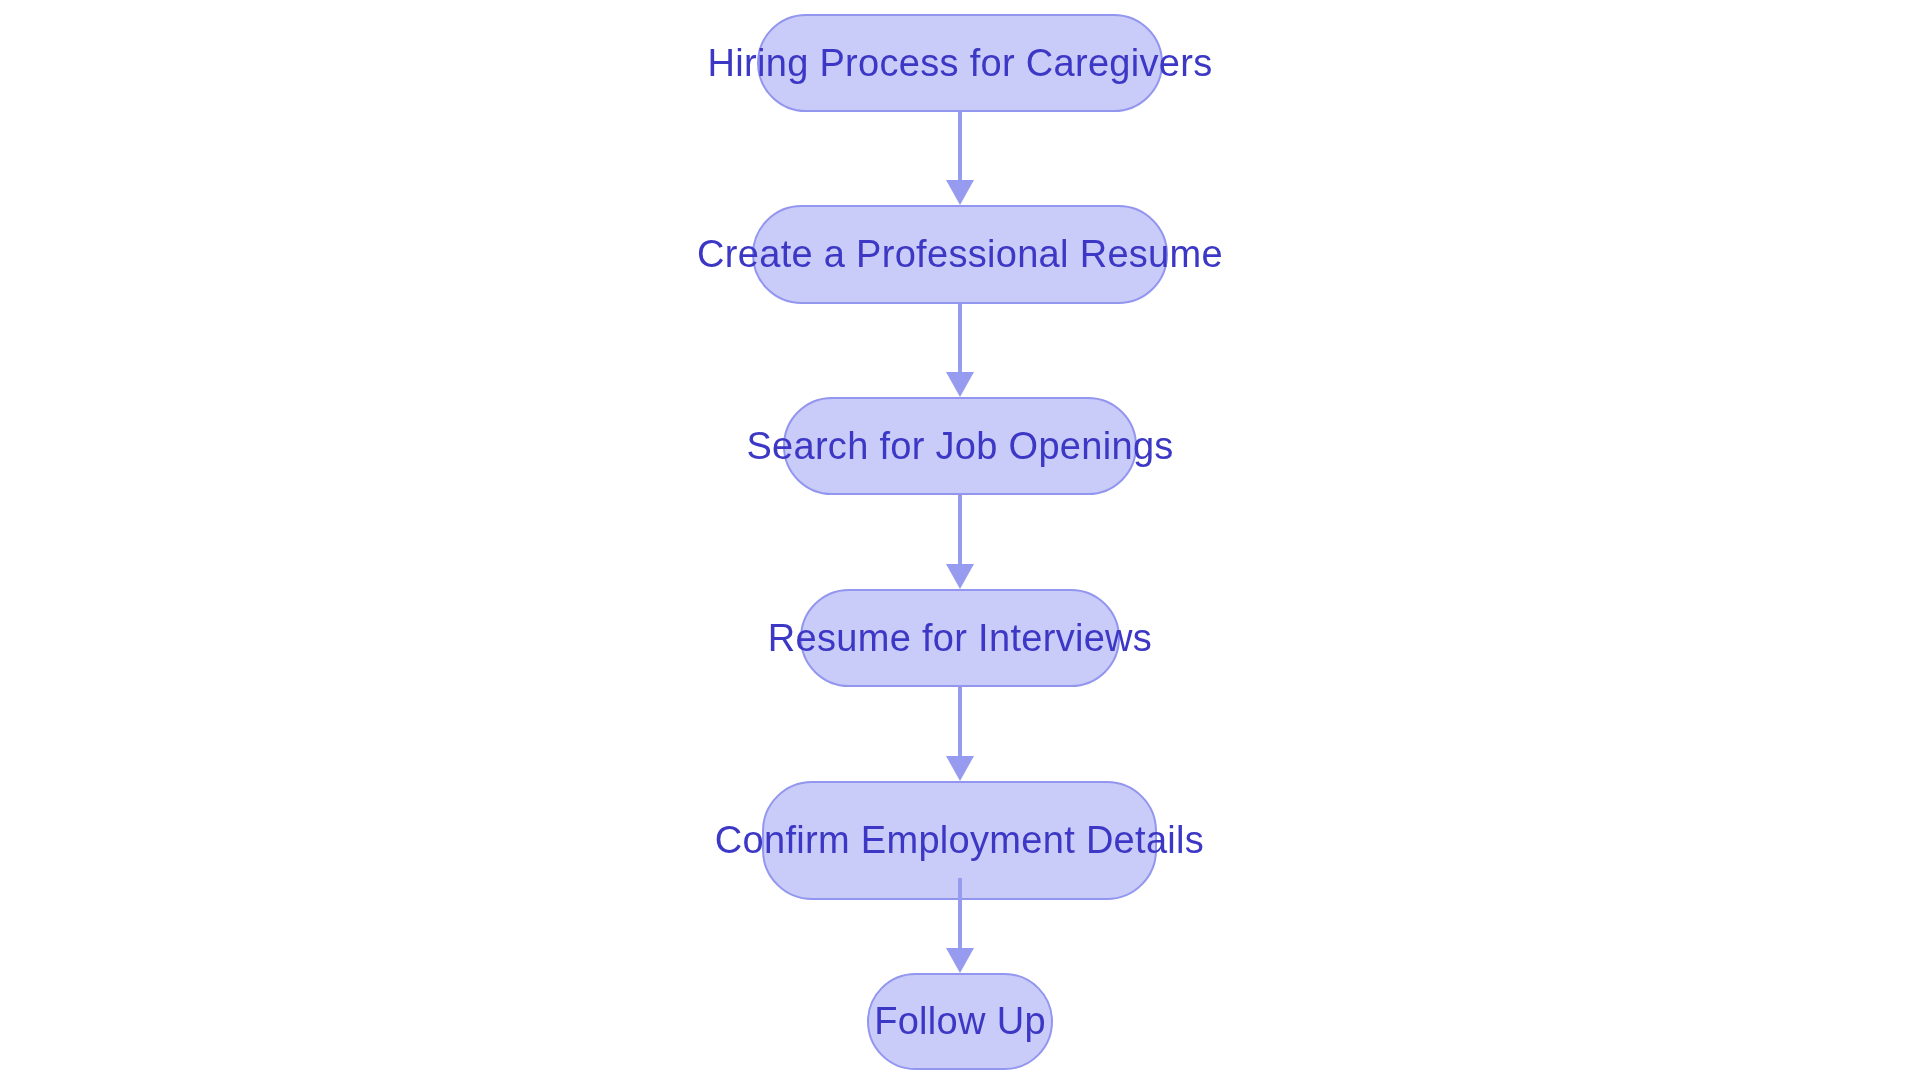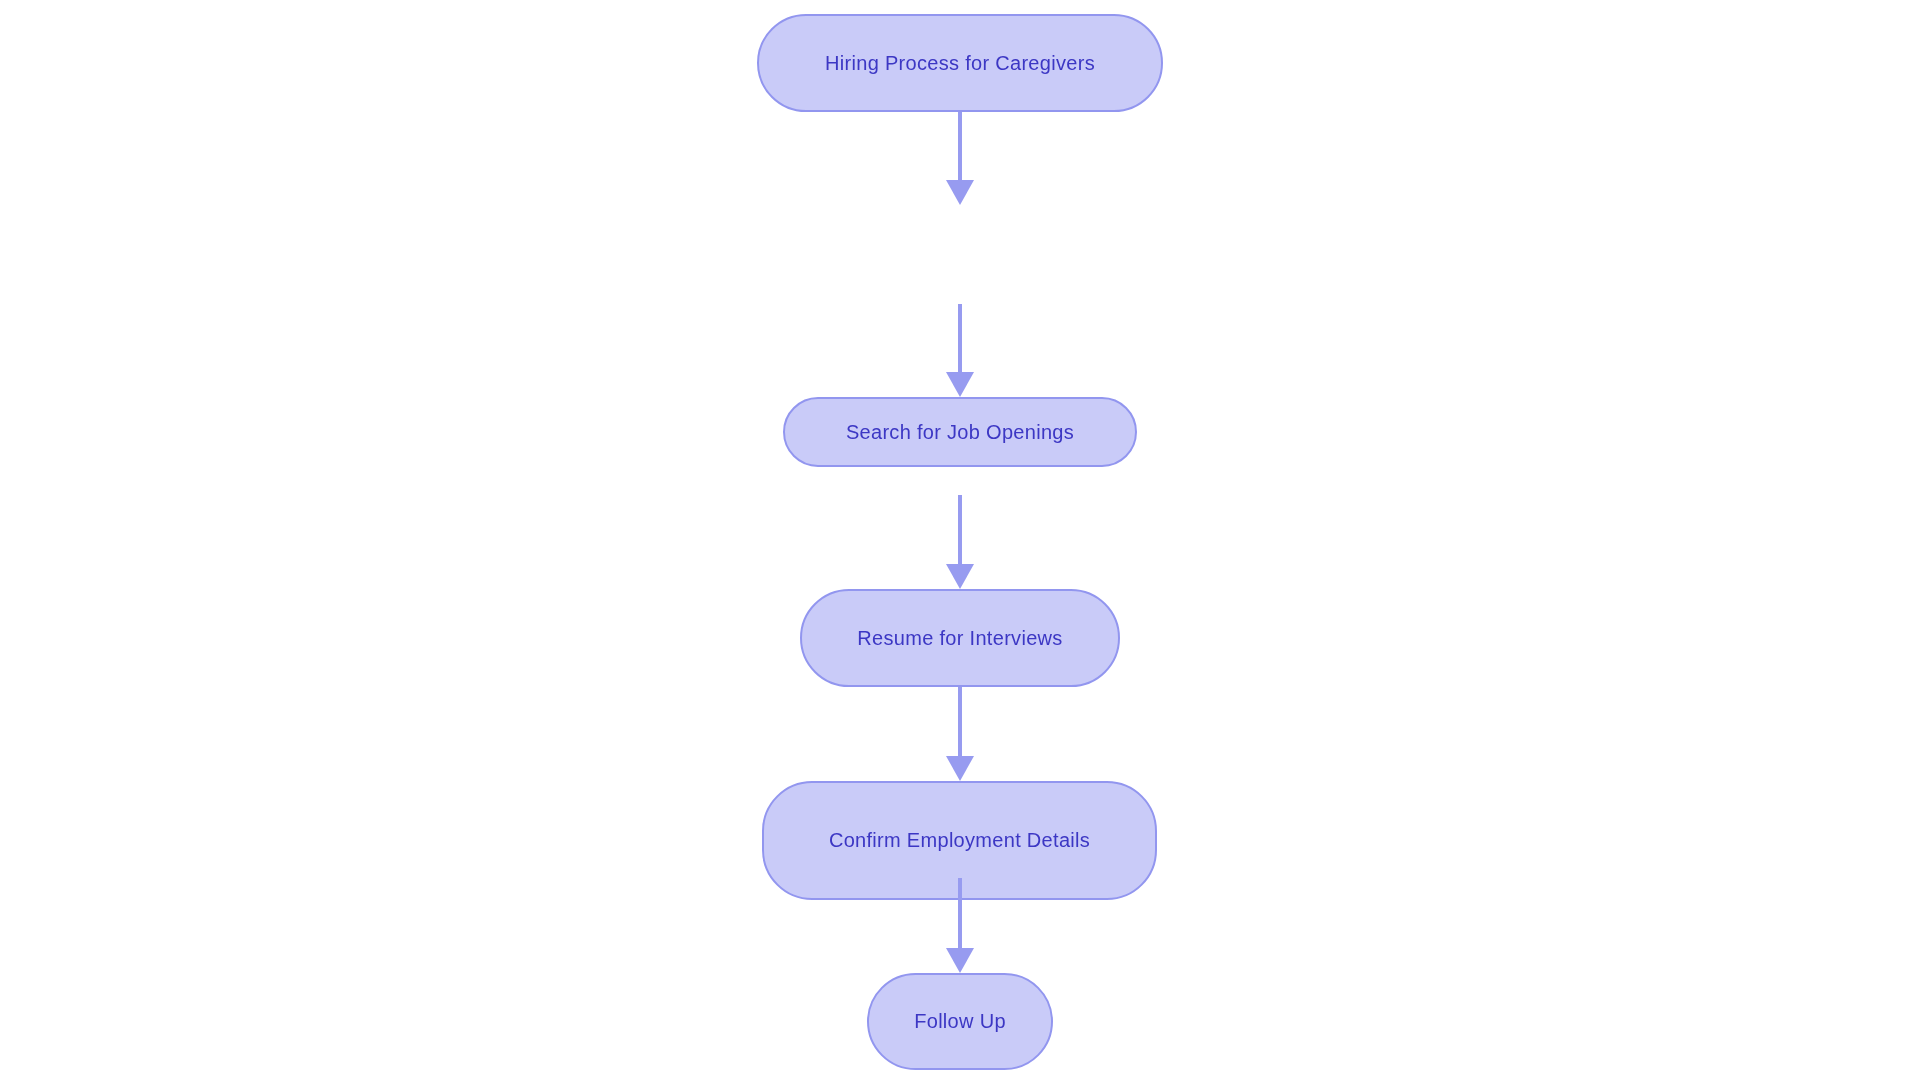--- a/index.html
+++ b/index.html
@@ -20,29 +20,29 @@
     box-sizing: border-box;
     background: var(--node-fill, #c9cbf8);
     border: 2px solid var(--node-border, #9296ef);
     border-radius: 50px;
     display: flex;
     align-items: center;
     justify-content: center;
   }
   .node-label {
     color: var(--node-text, #3c37c4);
-    font-size: 20px;
+    font-size: 38px;
     font-weight: 400;
     letter-spacing: 0.3px;
     white-space: nowrap;
   }
   
   .node-1 { left: 757px; top: 14px;  width: 406px; height: 98px; }
   .node-2 { left: 752px; top: 205px; width: 416px; height: 99px; }
-  .node-3 { left: 783px; top: 397px; width: 354px; height: 70px; }
+  .node-3 { left: 783px; top: 397px; width: 354px; height: 98px; }
   .node-4 { left: 800px; top: 589px; width: 320px; height: 98px; }
   .node-5 { left: 762px; top: 781px; width: 395px; height: 119px; }
   .node-6 { left: 867px; top: 973px; width: 186px; height: 97px; }
 
   .arrow {
     position: absolute;
     width: 28px;
     left: 946px;
   }
   .arrow-1 { top: 112px; height: 93px; }
@@ -77,20 +77,23 @@
 
   <div class="node node-1">
     <span class="node-label">Hiring Process for Caregivers</span>
   </div>
 
   <div class="arrow arrow-1">
     <div class="arrow-line"></div>
     <div class="arrow-head"></div>
   </div>
 
+  <div class="node node-2">
+    <span class="node-label">Create a Professional Resume</span>
+  </div>
 
   <div class="arrow arrow-2">
     <div class="arrow-line"></div>
     <div class="arrow-head"></div>
   </div>
 
   <div class="node node-3">
     <span class="node-label">Search for Job Openings</span>
   </div>
 

